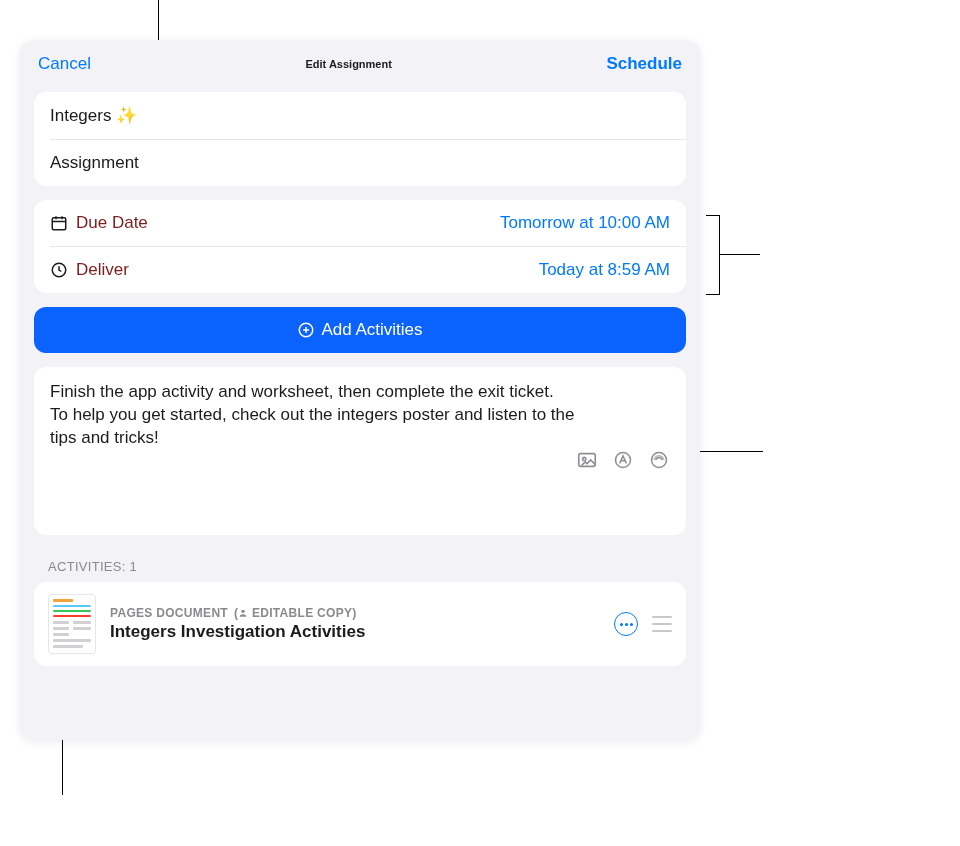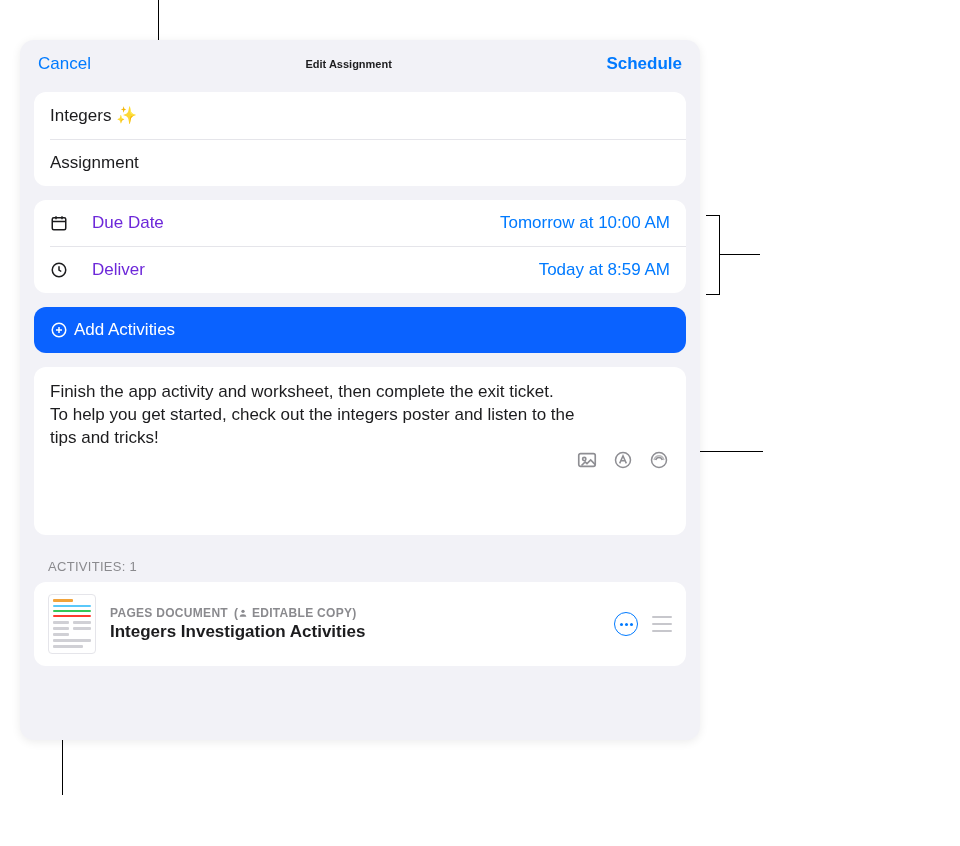--- a/index.html
+++ b/index.html
@@ -60,23 +60,23 @@
     }
     .row-flex {
       display: flex;
       justify-content: space-between;
       align-items: center;
       gap: 10px;
     }
     .row-left {
       display: flex;
       align-items: center;
-      gap: 24px;
-      font-size: 17px;
-      color: #6d28d9;
+      gap: 8px;
+      font-size: 17px;
+      color: #7f1d1d;
     }
     .row-right {
       color: #007aff;
       font-size: 17px;
     }
     .icon-box {
       width: 18px;
       height: 18px;
       display: inline-flex;
       align-items: center;
@@ -85,20 +85,21 @@
     .add-button {
       background: #0a62ff;
       color: #ffffff;
       font-size: 17px;
       font-weight: 500;
       border-radius: 12px;
       margin: 4px 14px 14px 14px;
       padding: 13px 16px;
       display: flex;
       align-items: center;
+      justify-content: center;
       gap: 6px;
       cursor: pointer;
     }
     .instructions-card {
       background: #ffffff;
       border-radius: 12px;
       margin: 4px 14px 8px 14px;
       padding: 14px 16px 12px 16px;
       min-height: 168px;
       display: flex;

